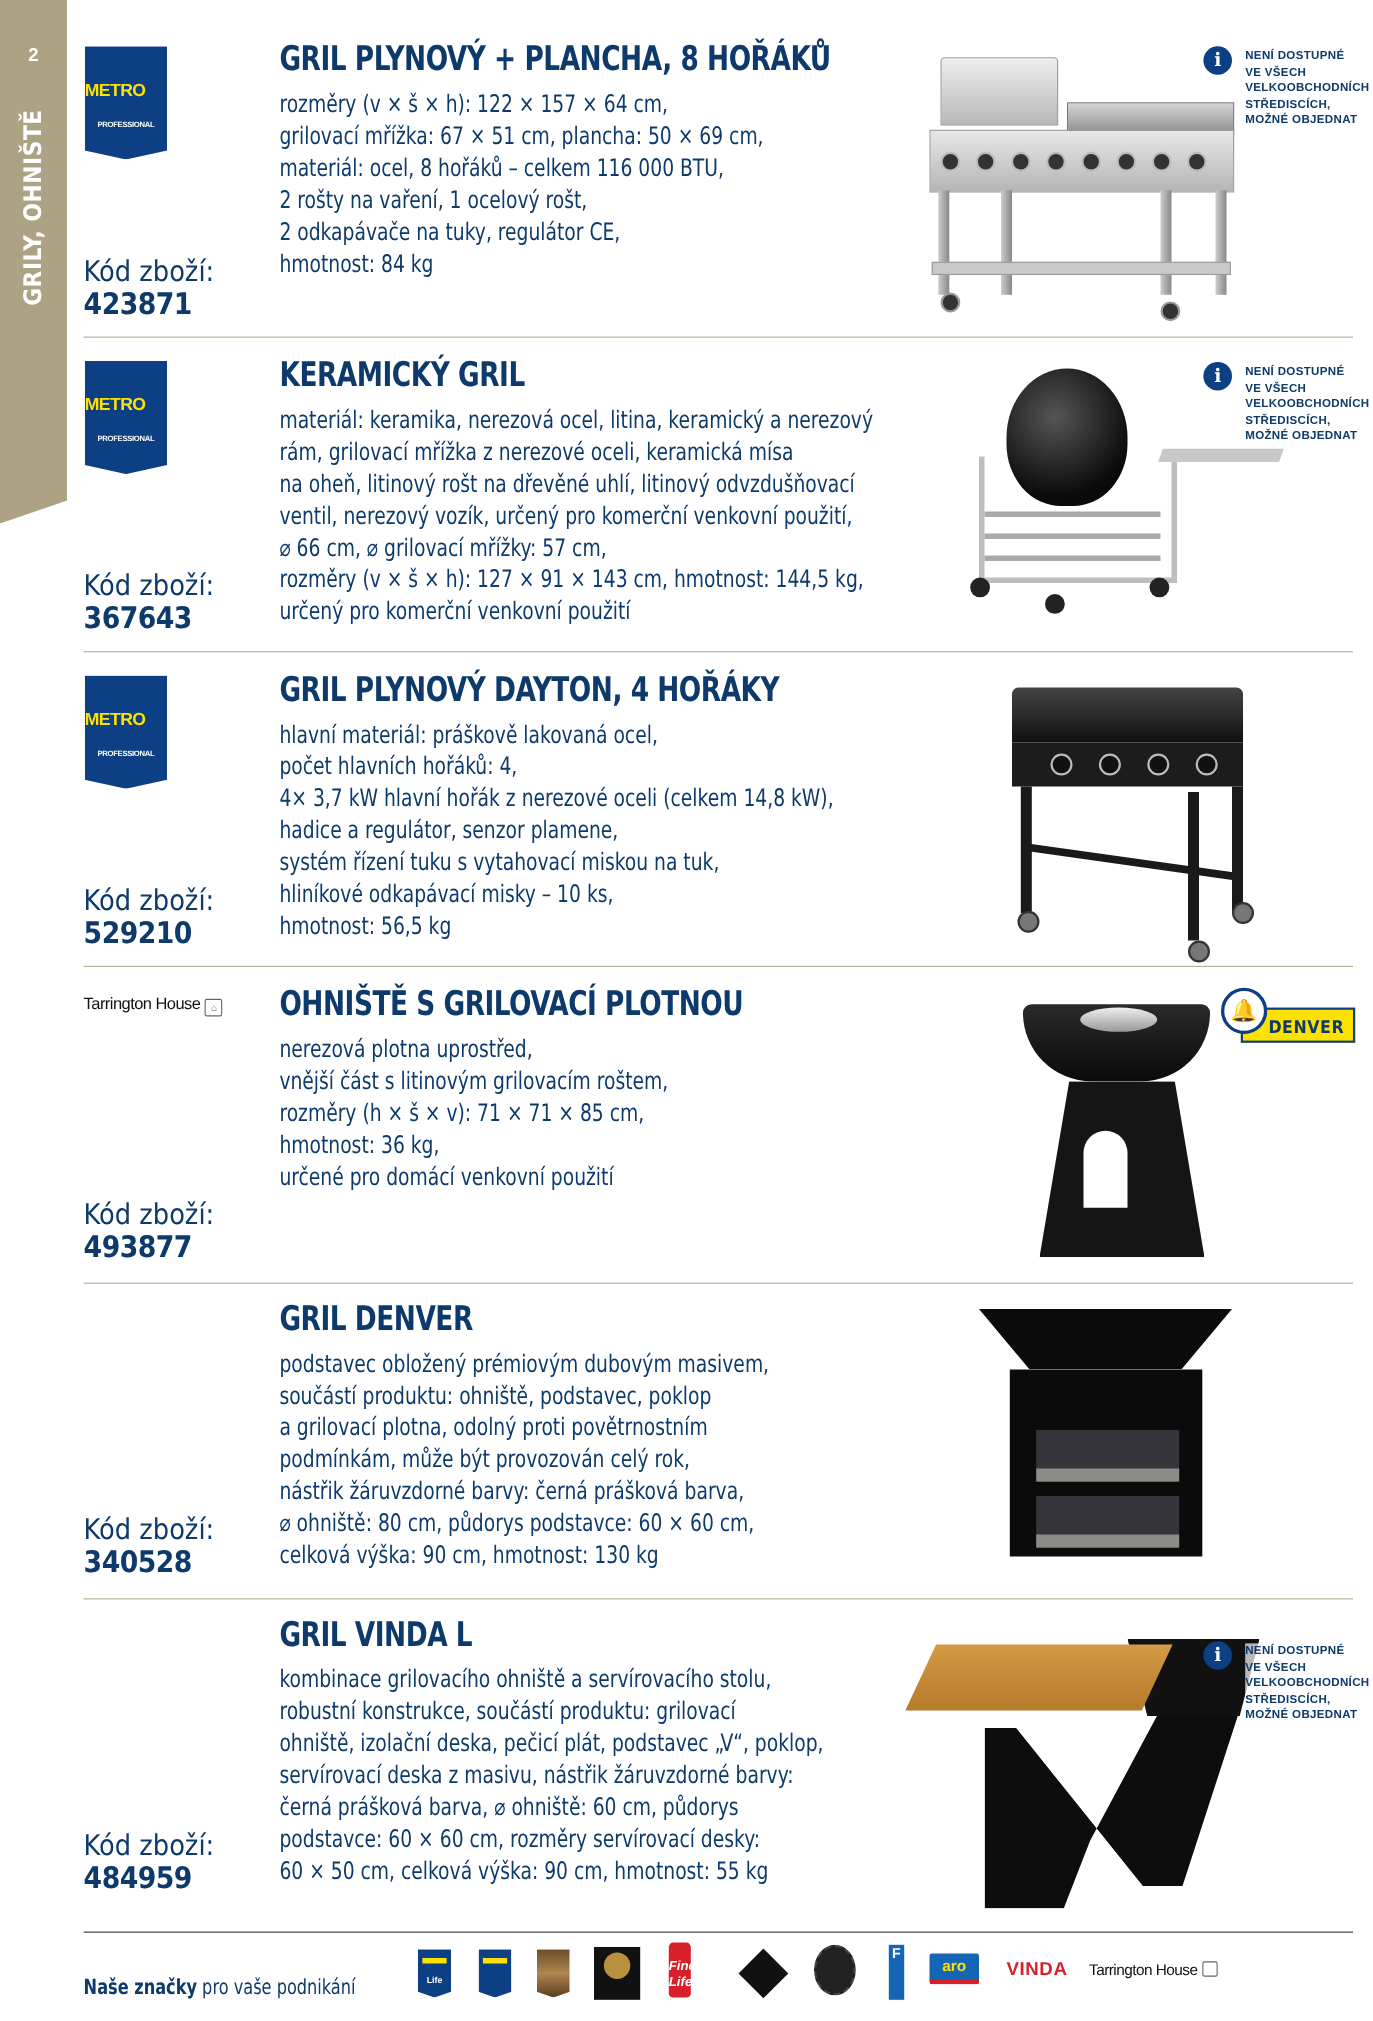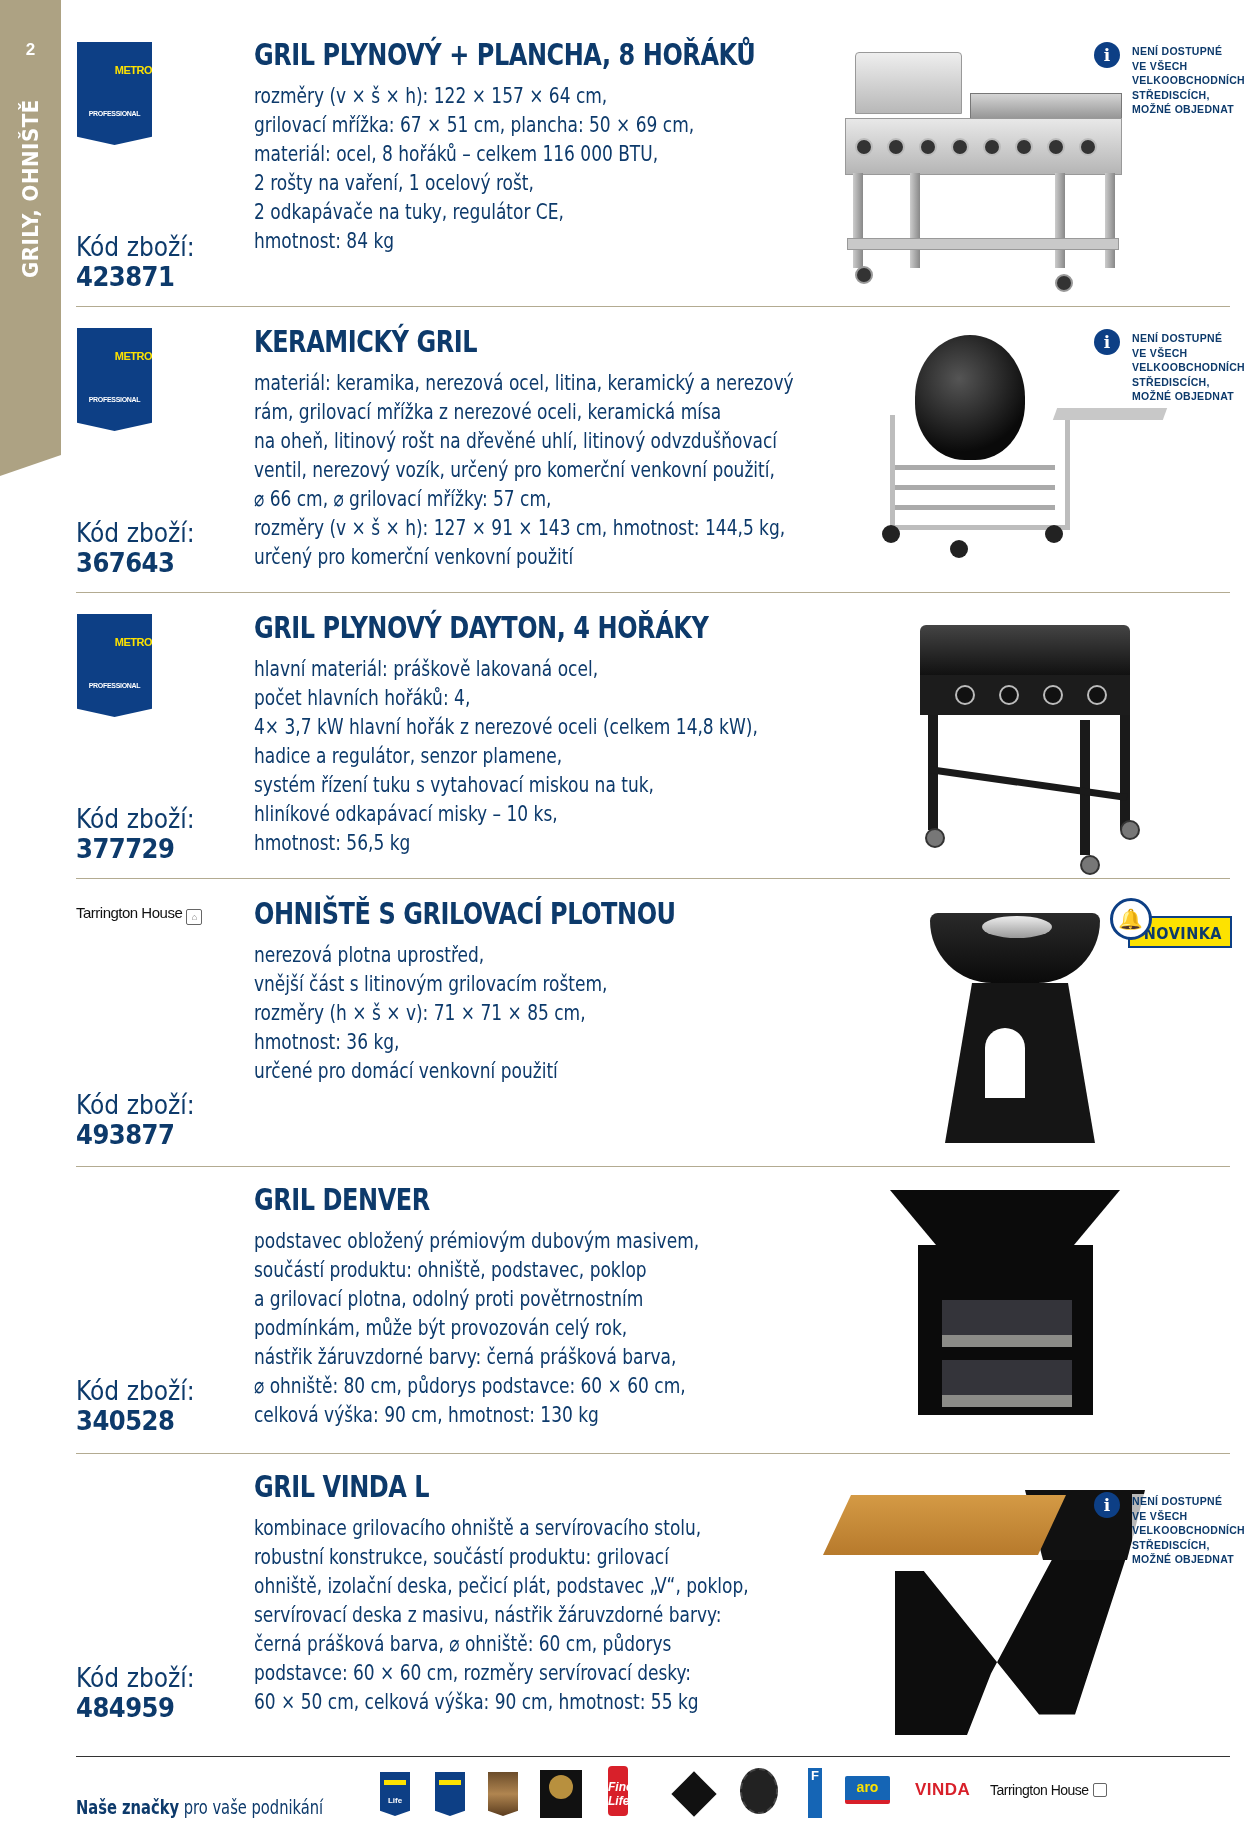--- a/index.html
+++ b/index.html
@@ -9,22 +9,22 @@
              clip-path:polygon(0 0,100% 0,100% 455px,0 476px); }
   .page-num { position:absolute; left:0; top:40px; width:61px; text-align:center;
               color:#fff; font-weight:bold; font-size:17px; }
   .side-label { position:absolute; left:18px; top:278px; transform:rotate(-90deg); transform-origin:left top;
                 color:#fff; font-weight:bold; font-size:22px; letter-spacing:0.5px; white-space:nowrap;
                 font-family:"DejaVu Sans Condensed","DejaVu Sans",sans-serif; }
   .divider { position:absolute; left:76px; width:1154px; height:1px; background:#b3ab91; }
   .divider.dark { background:#333; }
   .badge-metro { position:absolute; left:77px; width:75px; height:103px; background:#0d3f85;
                  clip-path:polygon(0 0,100% 0,100% 92%,50% 100%,0 92%); }
-  .badge-metro .m { position:absolute; top:22px; width:100%; text-align:right; color:#fde200;
-                    font-weight:bold; font-size:11px; letter-spacing:-0.5px; font-family:"Liberation Sans",sans-serif; }
+  .badge-metro .m { position:absolute; top:32px; width:100%; text-align:left; color:#fde200;
+                    font-weight:bold; font-size:16px; letter-spacing:-0.5px; font-family:"Liberation Sans",sans-serif; }
   .badge-metro .p { position:absolute; top:68px; width:100%; text-align:center; color:#fff;
                     font-weight:bold; font-size:7px; letter-spacing:-0.3px; }
   .brand-text { position:absolute; left:76px; font-size:15px; color:#111; letter-spacing:-0.5px; }
   .brand-text .th-icon { display:inline-block; width:14px; height:14px; border:1.5px solid #666; border-radius:2px;
                          margin-left:4px; vertical-align:-2px; font-size:9px; text-align:center; line-height:14px; color:#666; }
   .code-label { position:absolute; left:76px; font-size:26px; color:#0d3a6b;
                 font-family:"DejaVu Sans Condensed","Liberation Sans Narrow","Liberation Sans",sans-serif; }
   .code-value { position:absolute; left:76px; font-size:27px; font-weight:bold; color:#0d3a6b;
                 font-family:"DejaVu Sans Condensed","Liberation Sans",sans-serif; letter-spacing:-0.5px; }
   .title { position:absolute; left:254px; font-size:31px; font-weight:bold; color:#0d3a6b; white-space:nowrap;
@@ -208,21 +208,21 @@
   <div class="desc" style="top:654px">
     <div>hlavní materiál: práškově lakovaná ocel,</div>
     <div>počet hlavních hořáků: 4,</div>
     <div>4× 3,7 kW hlavní hořák z nerezové oceli (celkem 14,8 kW),</div>
     <div>hadice a regulátor, senzor plamene,</div>
     <div>systém řízení tuku s vytahovací miskou na tuk,</div>
     <div>hliníkové odkapávací misky – 10 ks,</div>
     <div>hmotnost: 56,5 kg</div>
   </div>
   <div class="code-label" style="top:804px">Kód zboží:</div>
-  <div class="code-value" style="top:833px">377729</div>
+  <div class="code-value" style="top:833px">529210</div>
   <div class="img dayton" style="left:880px;top:610px;width:290px;height:260px">
     <div class="top"></div>
       <div class="panel"></div>
     <div class="knobs">
         <span></span>
         <span></span>
         <span></span>
         <span></span>
       </div>
     <div class="leg" style="left:48px"></div>
@@ -249,21 +249,21 @@
   <div class="code-label" style="top:1090px">Kód zboží:</div>
   <div class="code-value" style="top:1119px">493877</div>
   <div class="img firepit" style="left:890px;top:898px;width:230px;height:260px">
     <div class="base"></div>
       <div class="arch"></div>
       <div class="bowl"></div>
       <div class="plate"></div>
   </div>
   <div class="novinka">
     <div class="bell">🔔</div>
-    <div class="box">NOVINKA</div>
+    <div class="box">DENVER</div>
   </div>
 </div>
 <div class="divider" style="top:1166px"></div>
 
 <div>
   <div class="title" style="top:1181px">GRIL DENVER</div>
   <div class="desc" style="top:1226px">
     <div>podstavec obložený prémiovým dubovým masivem,</div>
     <div>součástí produktu: ohniště, podstavec, poklop</div>
     <div>a grilovací plotna, odolný proti povětrnostním</div>

